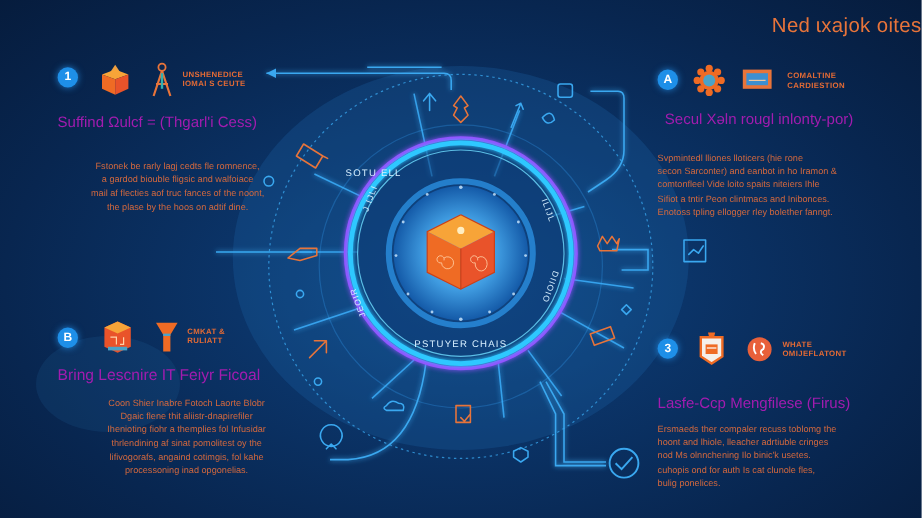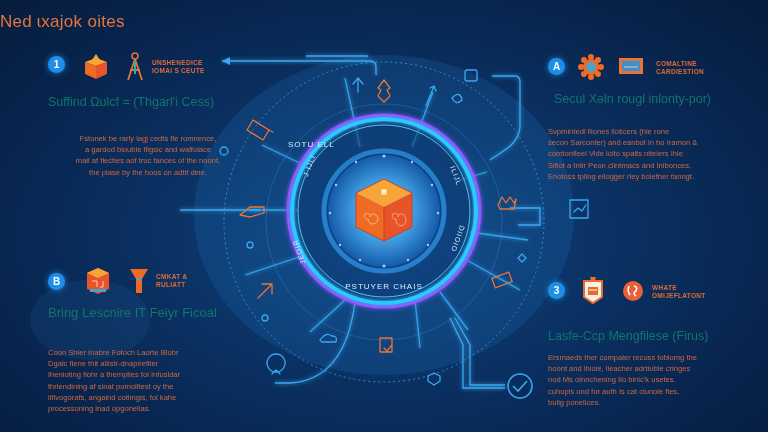--- a/index.html
+++ b/index.html
@@ -1,24 +1,24 @@
 <!DOCTYPE html>
 <html><head>
 <meta charset="utf-8">
 <style>
   html,body{margin:0;padding:0;}
   body{width:768px;height:432px;overflow:hidden;position:relative;
     background:radial-gradient(ellipse at 50% 55%, #0f4a86 0%, #0b3468 35%, #082650 70%, #061c3d 100%);
     font-family:"Liberation Sans",sans-serif;}
   .abs{position:absolute;}
-  .title{left:0;width:768px;top:12px;text-align:left;color:#e8743a;font-size:17px;letter-spacing:.3px;}
+  .title{left:0;width:768px;top:12px;text-align:right;color:#e8743a;font-size:17px;letter-spacing:.3px;}
   .badge{width:17px;height:17px;border-radius:50%;background:#1e8fe8;color:#fff;font-size:10px;font-weight:bold;
     display:flex;align-items:center;justify-content:center;box-shadow:0 0 6px rgba(40,160,255,.7);}
   .cap{color:#e26a35;font-size:6.5px;font-weight:bold;line-height:8px;letter-spacing:.3px;}
-  .heading{color:#0f766e;font-size:12.5px;white-space:nowrap;}
+  .heading{color:#a21caf;font-size:12.5px;white-space:nowrap;}
   .body{color:#d2683e;font-size:7.6px;line-height:11.2px;margin-top:16px;}
   svg{overflow:visible;}
 </style>
 </head>
 <body>
 
 <svg class="abs" width="768" height="432" style="left:0;top:0;">
   <defs>
     <radialGradient id="innerGlow" cx="50%" cy="50%" r="50%">
       <stop offset="0%" stop-color="#7fc6f5"></stop>
@@ -216,21 +216,21 @@
   </svg>
   <svg class="abs" width="22" height="28" style="left:80px;top:0;">
     <path d="M2 2 h18 l-6 10 v14 h-6 v-14 z" fill="#ef6b24"></path>
     <path d="M8 12 h6" stroke="#4aa3c8" stroke-width="2"></path>
   </svg>
   <div class="abs cap" style="left:108px;top:6px;">
     <div>CMKAT &amp;</div>
     <div>RULIATT</div>
   </div>
   <div class="abs heading" style="left:0;top:38px;font-size:13px;">Bring Lescnire IT Feiyr Ficoal</div>
-  <div class="abs body" style="left:0;top:64px;width:215px;">
+  <div class="abs body" style="left:0;top:47px;width:215px;text-align:center;">
     <div>Coon Shier Inabre Fotoch Laorte Blobr</div>
     <div>Dgaic flene thit aliistr-dnapirefiler</div>
     <div>Ihenioting fiohr a themplies fol Infusidar</div>
     <div>thrlendining af sinat pomolitest oy the</div>
     <div>lifivogorafs, angaind cotimgis, fol kahe</div>
     <div>processoning inad opgonelias.</div>
   </div>
 </div>
 
 <div class="abs" style="left:548px;top:280px;width:215px;">

